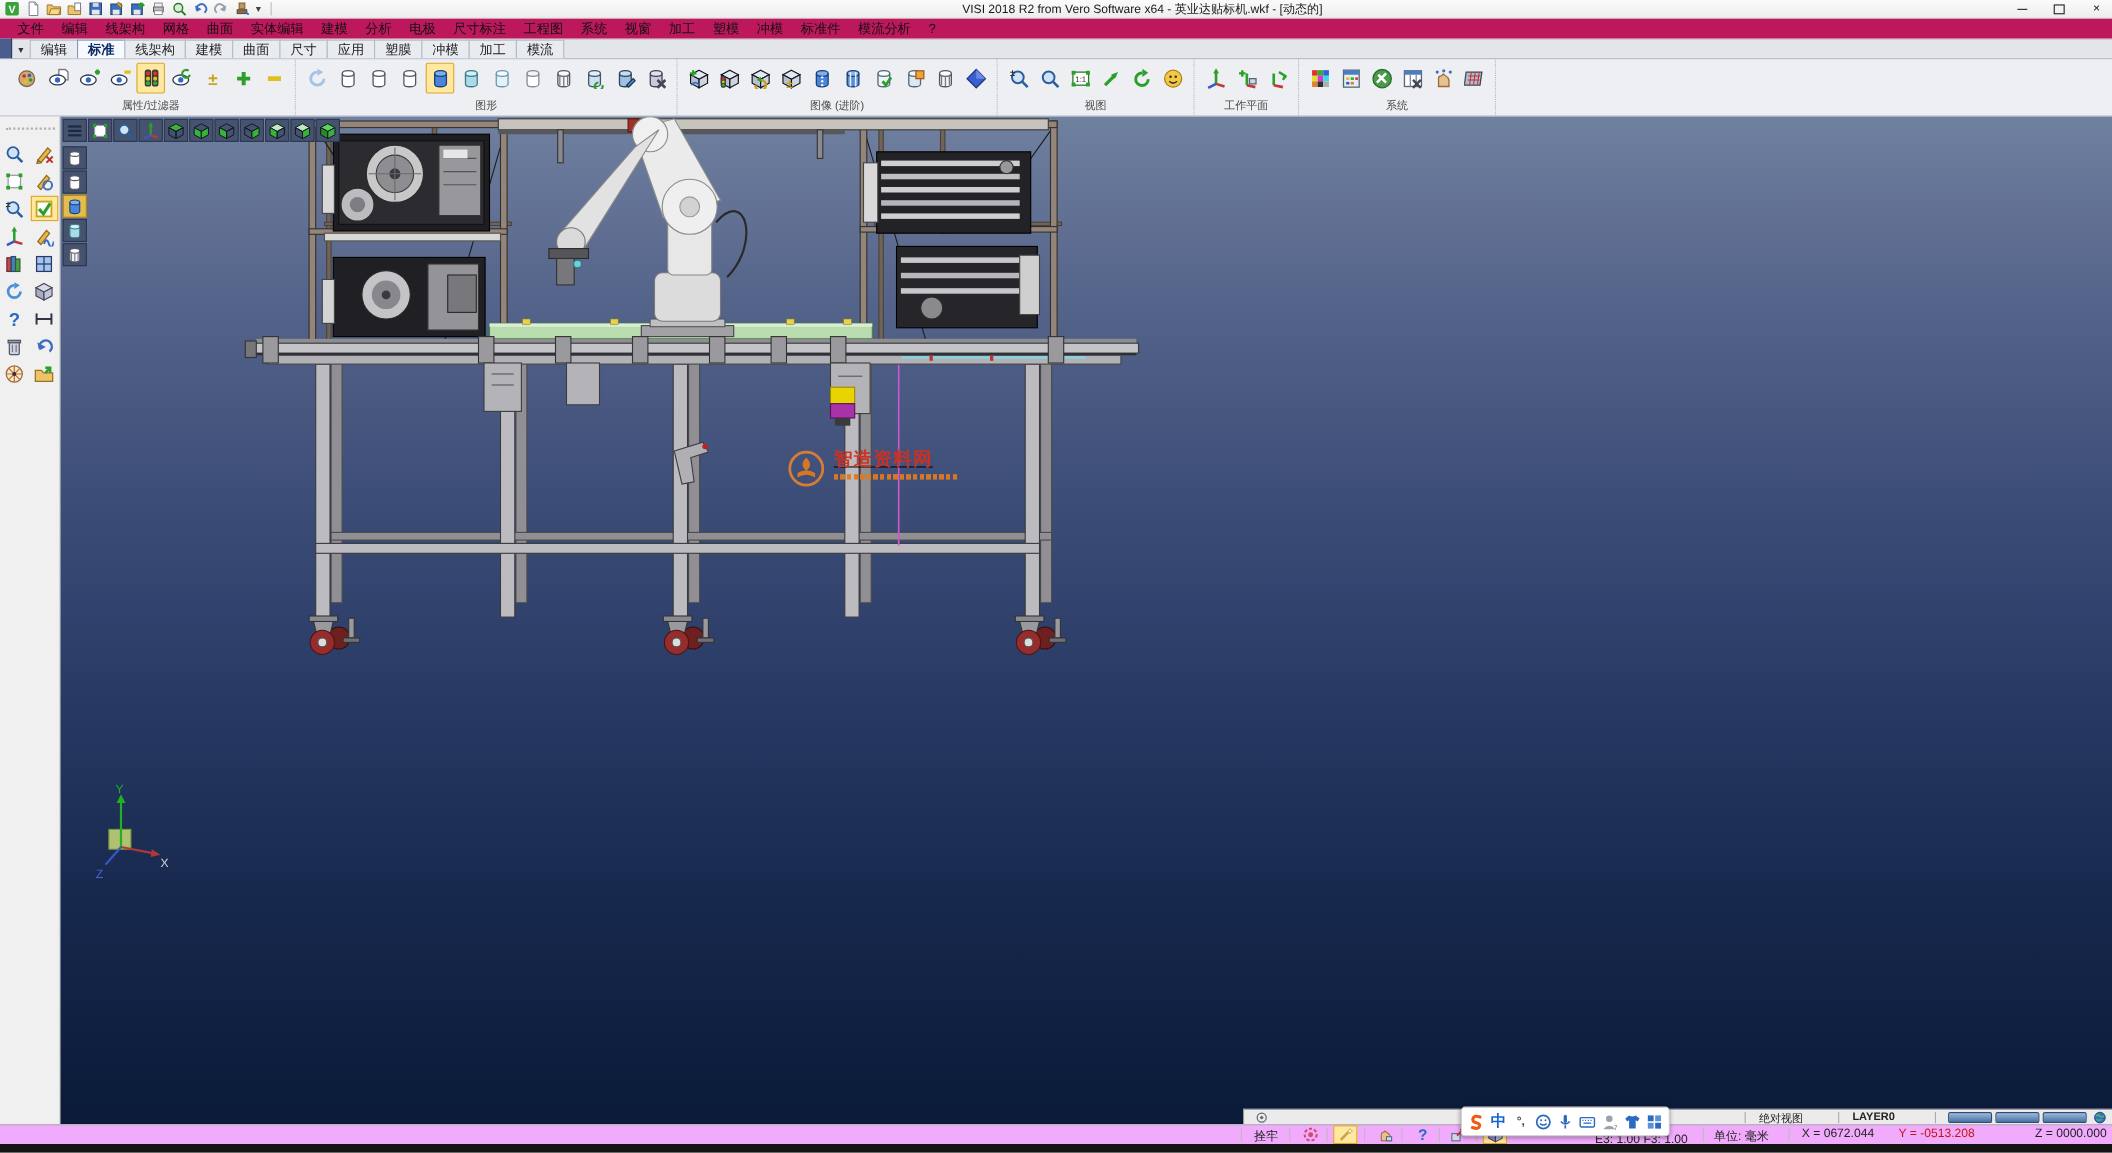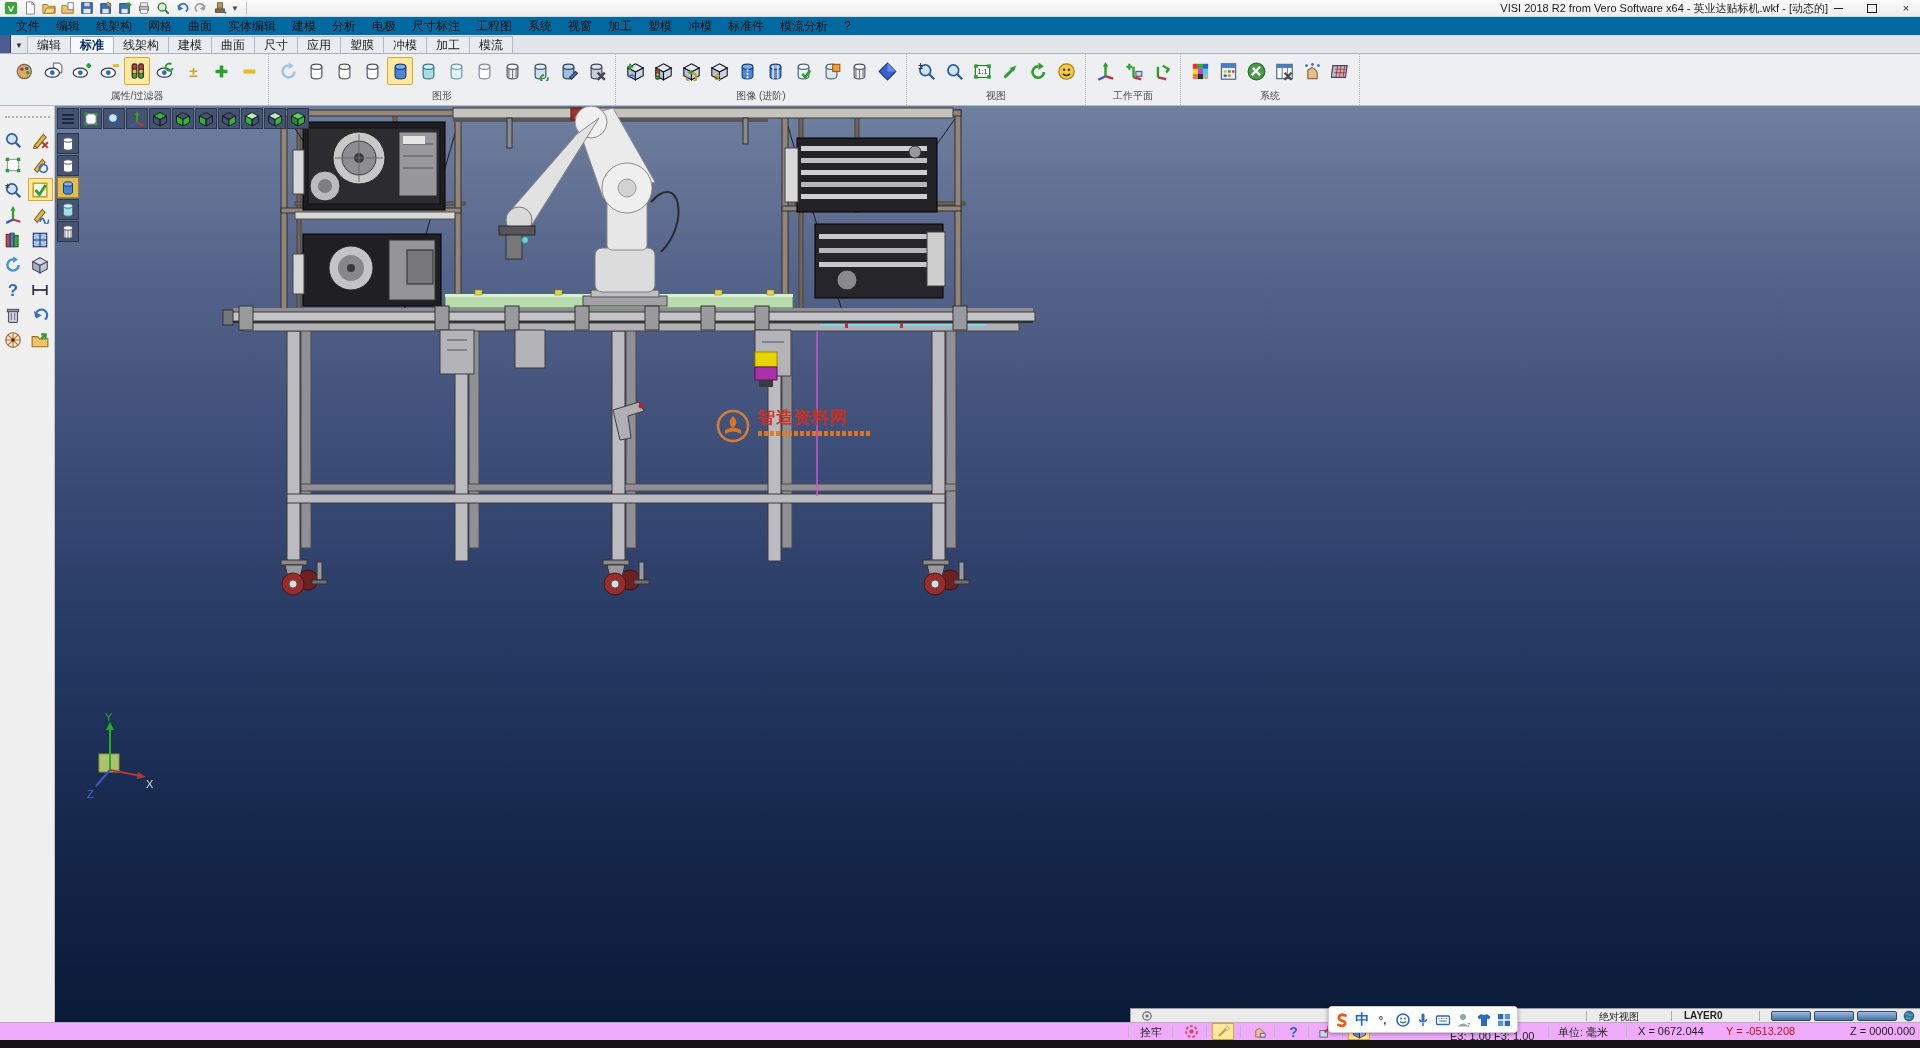--- a/index.html
+++ b/index.html
@@ -6,28 +6,28 @@
   html,body { width:1920px; height:1048px; overflow:hidden; font-family:"Liberation Sans","DejaVu Sans",sans-serif; background:#f0f0f0; }
   .app { position:relative; width:1920px; height:1048px; }
 
   
   .titlebar { height:17px; background:linear-gradient(#fbfbfb,#ededed); display:flex; align-items:center; border-bottom:1px solid #d8d8d8; }
   .qat { display:flex; align-items:center; gap:3px; padding-left:3px; }
   .qat .qbtn { width:16px; height:15px; display:inline-flex; align-items:center; justify-content:center; }
   .qat .qbtn svg { width:14px; height:14px; }
   .qat .caret { font-size:8px; color:#444; width:10px; }
   .qat .vsep { width:1px; height:12px; background:#bbb; margin:0 2px; }
-  .title-text { flex:1; text-align:right; font-size:11px; color:#1a1a1a; white-space:nowrap; }
+  .title-text { flex:1; text-align:center; font-size:11px; color:#1a1a1a; white-space:nowrap; }
   .winbtns { display:flex; align-items:center; margin-right:4px; gap:14px; }
   .winbtn { width:20px; height:13px; display:inline-flex; align-items:center; justify-content:center; color:#222; font-size:11px; cursor:default; }
   .wb-min::after { content:""; width:9px; height:1px; background:#222; display:block; }
   .wb-max::after { content:""; width:8px; height:7px; border:1px solid #222; display:block; }
 
   
-  .menubar { height:19px; background:#0369a1; display:flex; align-items:center; padding-left:8px; border-bottom:1px solid #dcdcdc; }
+  .menubar { height:19px; background:#be185d; display:flex; align-items:center; padding-left:8px; border-bottom:1px solid #dcdcdc; }
   .menu-item { font-size:12px; color:#111; padding:0 8px; line-height:19px; }
 
   
   .tabrow { height:18px; background:#e2e5ea; display:flex; align-items:flex-end; border-bottom:1px solid #aab0ba; }
   .tab-corner { width:11px; height:18px; background:#4a5d8e; border-right:1px solid #2e3f66; }
   .tab-drop { width:16px; height:16px; font-size:8px; color:#333; display:flex; align-items:center; justify-content:center; }
   .tab { font-size:12px; color:#222; padding:0 9px; height:17px; line-height:16px; border:1px solid #b4bac4; border-bottom:none; background:#e8ebef; margin-right:-1px; }
   .tab.active { background:#f6f9fd; color:#0a2a66; font-weight:bold; border-color:#8898b0; }
 
   
@@ -51,21 +51,21 @@
   .viewport { position:relative; flex:1; background:linear-gradient(180deg,#70809f 0%,#55648a 18%,#3c4d78 38%,#273a64 58%,#16284c 78%,#0a1a38 100%); overflow:hidden; }
   .machine { position:absolute; left:0; top:0; }
 
   .vp-toolbar { position:absolute; left:2px; top:2px; display:flex; gap:1px; }
   .vp-strip { position:absolute; left:2px; top:27px; display:flex; flex-direction:column; gap:1px; }
   .vbtn { width:22px; height:21px; background:#46536f; border:1px solid #2b3throw650; border:1px solid #2b3650; display:inline-flex; align-items:center; justify-content:center; }
   .vbtn svg { width:16px; height:16px; }
   .vbtn.sel { background:#e3bd4e; border-color:#a87f14; }
   .hamb { width:12px; height:2px; background:#1d2944; box-shadow:0 4px 0 #1d2944, 0 -4px 0 #1d2944; }
 
-  .watermark { position:absolute; left:660px; top:302px; display:flex; align-items:flex-start; gap:7px; opacity:.95; }
+  .watermark { position:absolute; left:660px; top:302px; display:flex; align-items:flex-start; gap:7px; opacity:.95;text-decoration:underline; }
   .wm-logo svg { width:36px; height:36px; }
   .wm-title { font-size:17px; font-weight:bold; color:#d03020; letter-spacing:1px; line-height:20px; }
   .wm-sub { margin-top:3px; width:112px; height:5px; background:repeating-linear-gradient(90deg,#e07a20 0 4px,transparent 4px 6px); }
 
   .triad { position:absolute; left:30px; top:606px; }
 
   .vp-info { position:absolute; right:0; bottom:0; left:1075px; height:14px; background:#ebebeb; border-top:1px solid #9a9aa0; border-left:1px solid #9a9aa0; font-size:10px; color:#222; }
   .vp-info span.t { position:absolute; top:1px; white-space:nowrap; }
   .vp-info .isep { position:absolute; top:2px; width:1px; height:10px; background:#aaa; }
   .ibar { position:absolute; top:2px; width:40px; height:10px; border:1px solid #2f4a74; background:linear-gradient(180deg,#9cbce0,#49709f); border-radius:2px; }

